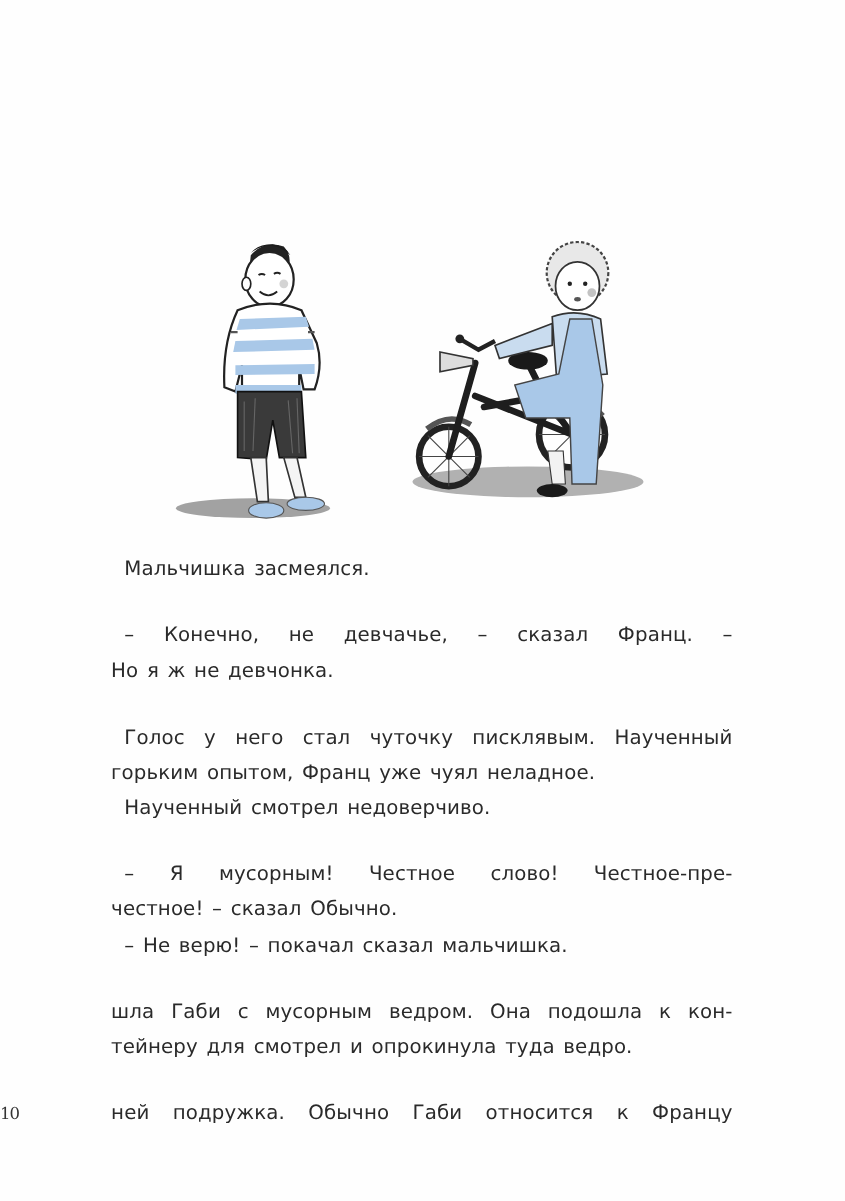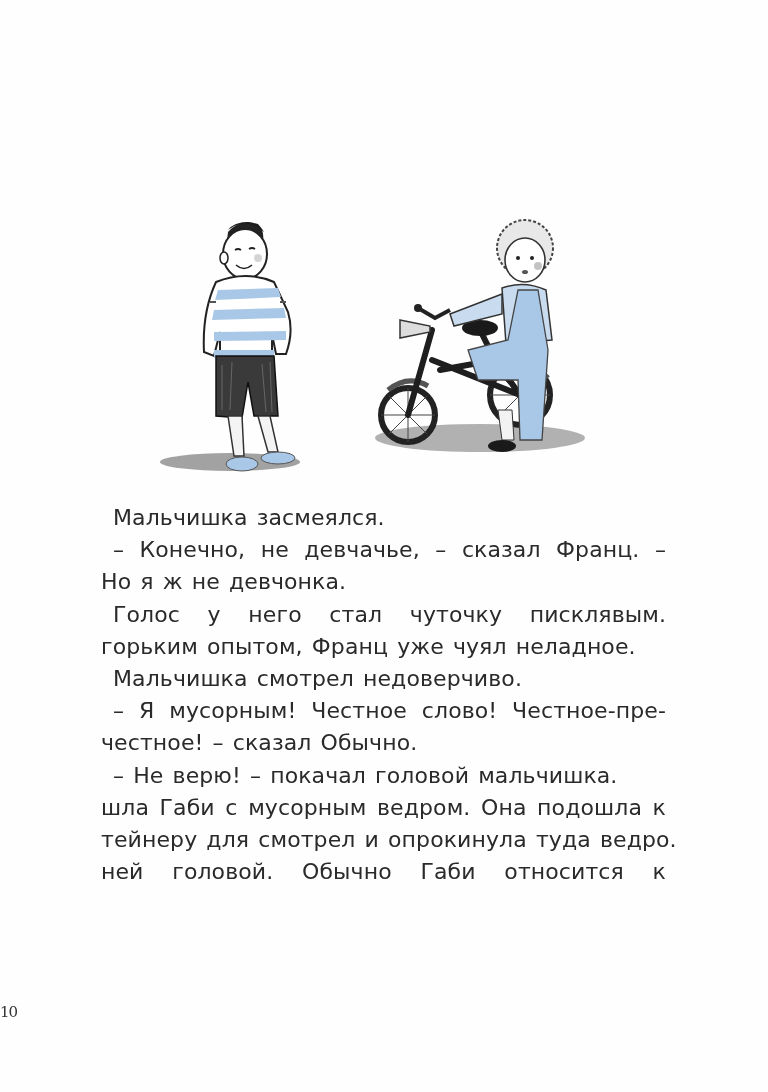--- a/index.html
+++ b/index.html
@@ -27,36 +27,37 @@
     top: 210px;
     width: 450px;
     height: 280px;
   }
   .illustration svg { width: 100%; height: 100%; display: block; }
   .text-block {
     position: absolute;
     left: 113px;
     top: 502px;
     width: 553px;
-    font-size: 22px;
+    font-size: 18px;
     line-height: 32.2px;
     letter-spacing: 0.1px;
   }
   .line {
     display: block;
     white-space: nowrap;
     height: 32.2px;
     word-spacing: 2px;
   }
   .line.justify {
     text-align: justify;
     text-align-last: justify;
     white-space: normal;
     height: 32.2px;
     overflow: hidden;
+    margin-top: 28px;
   }
   .line.cont { margin-left: -12px; }
   .line.cont.justify { width: calc(100% + 12px); }
   .page-number {
     position: absolute;
     left: 0;
     width: 100%;
     top: 1003px;
     font-family: "DejaVu Serif", "Liberation Serif", serif;
     font-size: 15px;
@@ -155,24 +156,24 @@
       </g>
     </svg>
   </div>
 
   <div class="text-block">
     <span class="line">Мальчишка засмеялся.</span>
     <span class="line justify">– Конечно, не девчачье, – сказал Франц. –</span>
     <span class="line cont">Но я ж не девчонка.</span>
     <span class="line justify">Голос у него стал чуточку писклявым. Наученный</span>
     <span class="line cont">горьким опытом, Франц уже чуял неладное.</span>
-    <span class="line">Мальчишка смотрел недоверчиво.</span>
+    <span class="line">Наученный смотрел недоверчиво.</span>
     <span class="line justify">– Я мусорным! Честное слово! Честное-пре-</span>
     <span class="line cont">честное! – сказал Обычно.</span>
-    <span class="line">– Не верю! – покачал головой мальчишка.</span>
+    <span class="line">– Не верю! – покачал сказал мальчишка.</span>
     <span class="line cont justify">шла Габи с мусорным ведром. Она подошла к кон-</span>
     <span class="line cont">тейнеру для смотрел и опрокинула туда ведро.</span>
-    <span class="line cont justify">ней головой. Обычно Габи относится к Францу</span>
+    <span class="line cont justify">ней подружка. Обычно Габи относится к Францу</span>
   </div>
 
   <div class="page-number">10</div>
 
 </div>
 
 </body></html>

